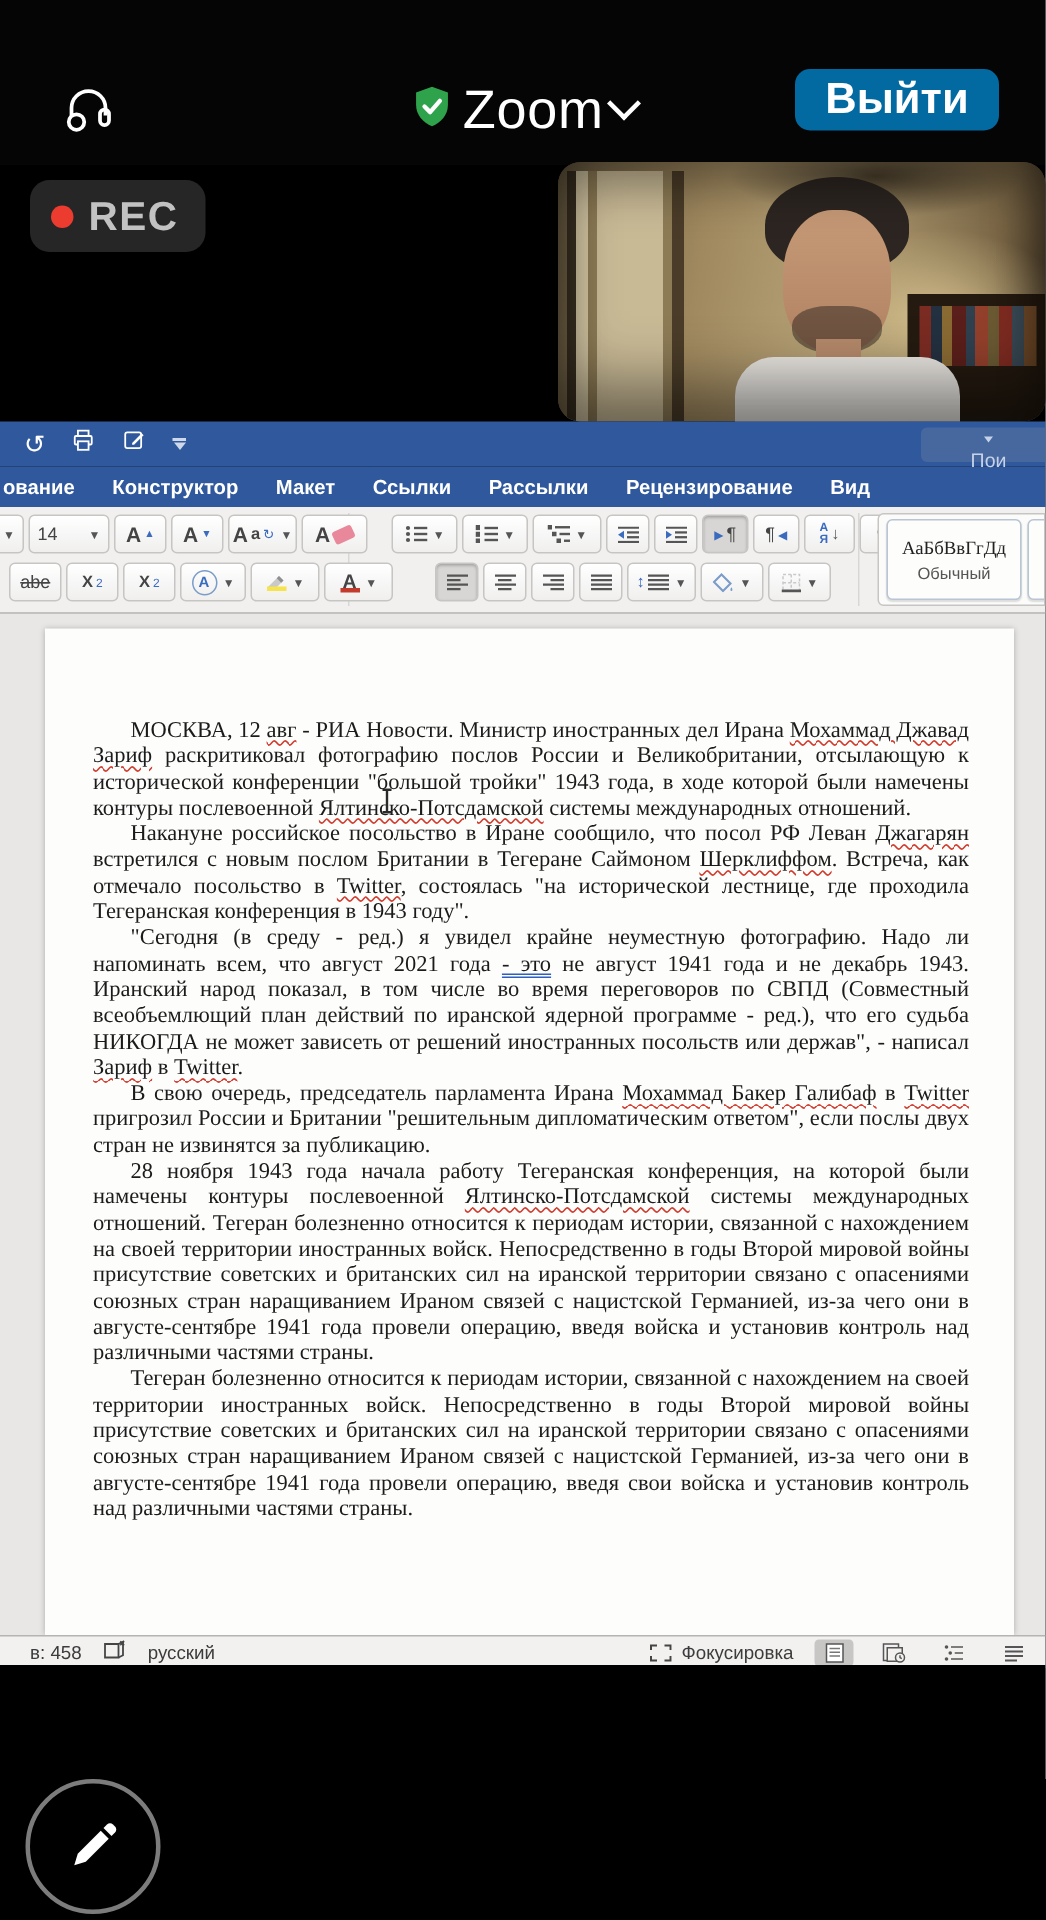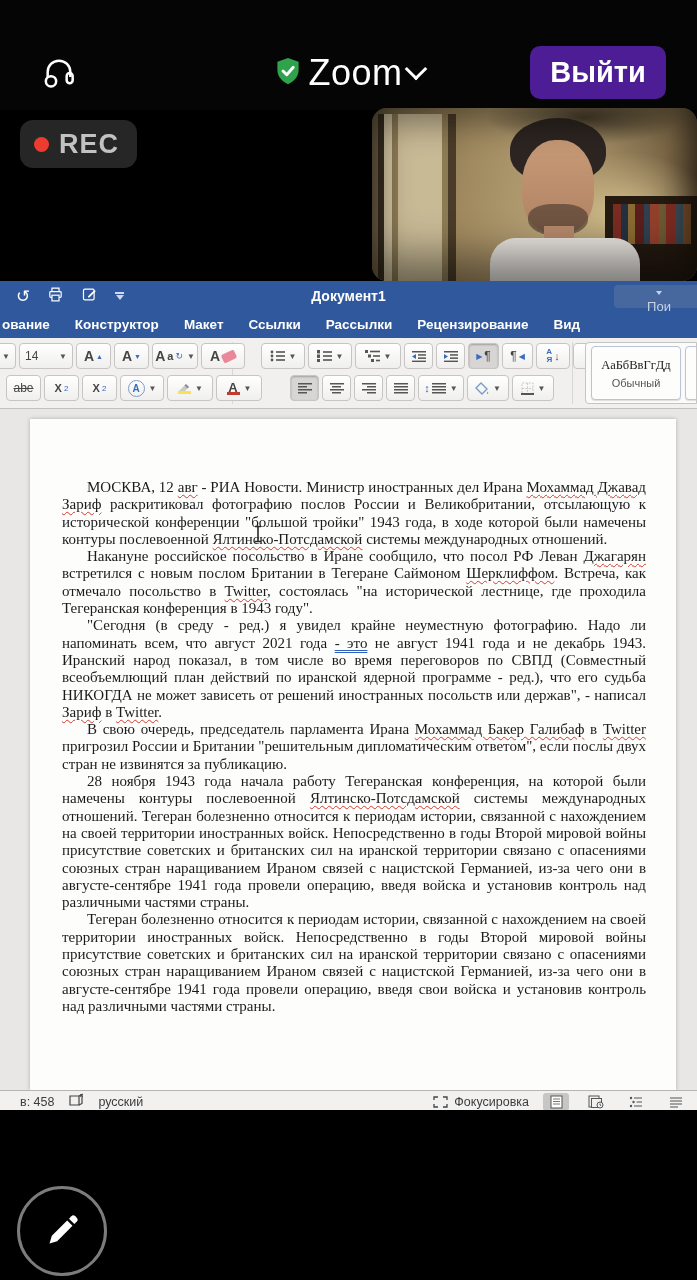--- a/index.html
+++ b/index.html
@@ -5,21 +5,21 @@
   html,body{margin:0;padding:0;}
   body{width:697px;height:1280px;background:#000;position:relative;overflow:hidden;
        font-family:"Liberation Sans",sans-serif;}
 
   
   .zoom-topbar{position:absolute;top:0;left:0;width:697px;height:110px;background:#050505;}
   .headset{position:absolute;left:38px;top:52px;}
   .zoom-center{position:absolute;left:0;right:0;top:52px;display:flex;justify-content:center;align-items:center;gap:5px;}
   .zoom-title{color:#fff;font-size:36px;font-weight:400;letter-spacing:.5px;}
   .chev{width:13px;height:13px;border-right:3px solid #fff;border-bottom:3px solid #fff;transform:rotate(45deg);margin-top:-8px;}
-  .leave-btn{position:absolute;right:31px;top:46px;width:136px;height:53px;background:#4c1d95;border:none;border-radius:10px;
+  .leave-btn{position:absolute;right:31px;top:46px;width:136px;height:41px;background:#0369a1;border:none;border-radius:10px;
              color:#fff;font-size:29px;font-weight:bold;font-family:"Liberation Sans",sans-serif;display:flex;align-items:center;justify-content:center;}
 
   
   .share-strip{position:absolute;top:110px;left:0;width:697px;height:171px;background:#000;}
   .rec-badge{position:absolute;left:20px;top:10px;height:48px;padding:0 18px 0 14px;background:#262626;border-radius:13px;
              display:flex;align-items:center;gap:10px;}
   .rec-dot{width:15px;height:15px;border-radius:50%;background:#ec3b2f;}
   .rec-text{color:#c2c2c2;font-size:27px;font-weight:bold;letter-spacing:1px;}
 
   .video{position:absolute;left:372px;top:-2px;width:325px;height:173px;border-radius:15px;overflow:hidden;background:#241c12;}
@@ -167,21 +167,20 @@
         <svg width="17" height="17" viewBox="0 0 24 24" fill="none" stroke="#fff" stroke-width="1.7">
           <rect x="3.5" y="4.5" width="15" height="15" rx="2"></rect>
             <path d="M10 14.5l9-9 1.8 1.8-9 9H10z" fill="#fff" stroke="none"></path>
         </svg>
       </span>
       <span class="qat-more">
         <span class="bar"></span>
           <span class="tri"></span>
       </span>
     </div>
-    <div class="w-title">Документ1</div>
     <div class="w-search">
       <svg width="12" height="12" viewBox="0 0 24 24" fill="none" stroke="#c6d2e8" stroke-width="3">
         <circle cx="10" cy="10" r="6.5"></circle>
           <path d="M15 15l6 6"></path>
       </svg>
       <span class="sdd"></span>
       <span>Пои</span>
     </div>
   </div>
 

